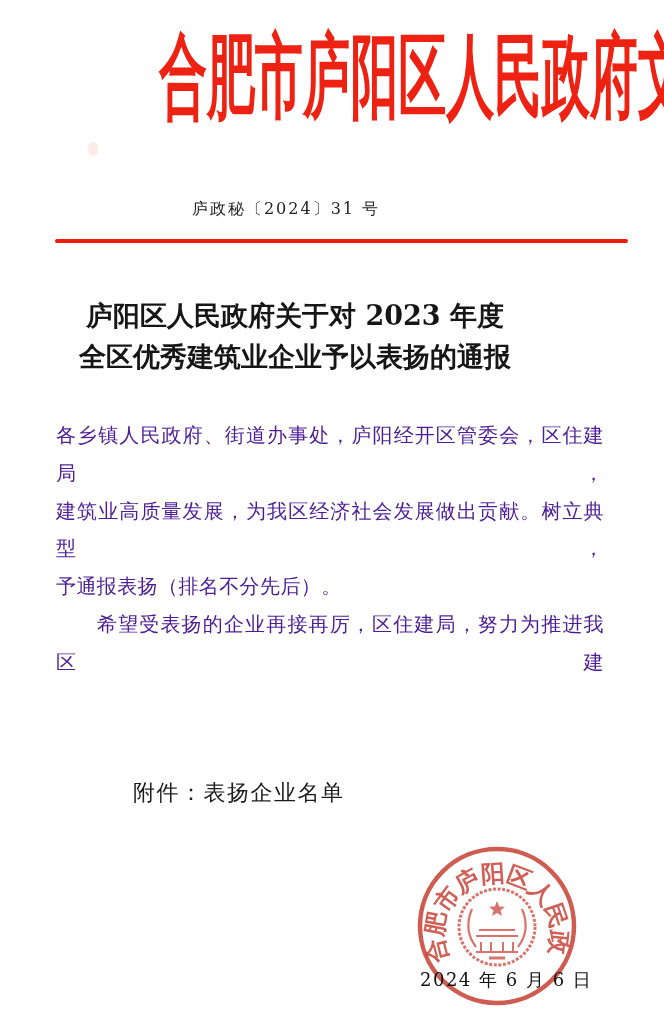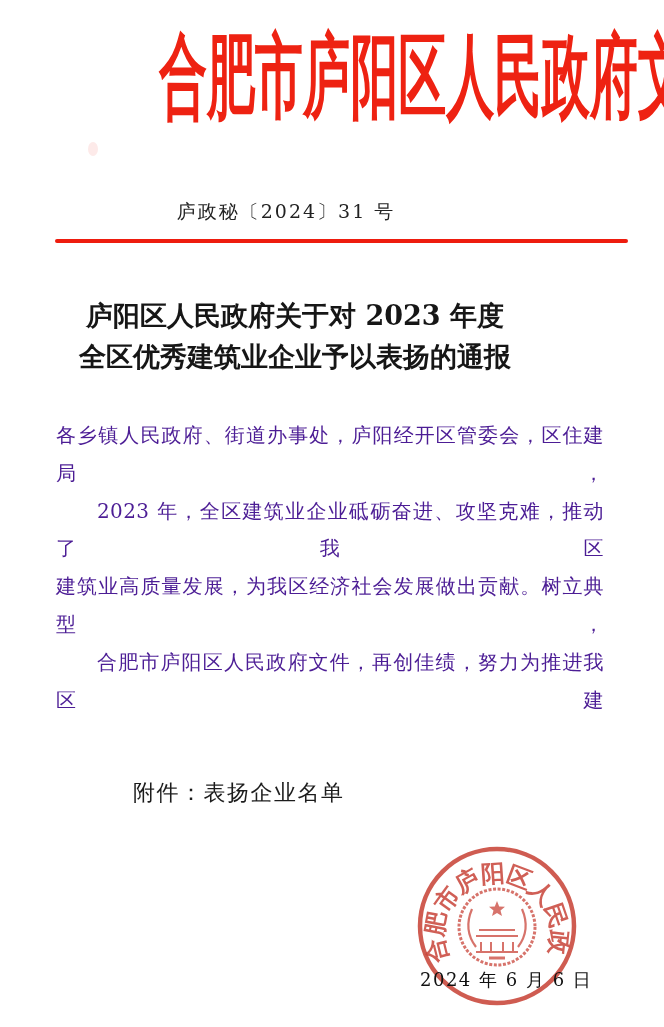--- a/index.html
+++ b/index.html
@@ -12,21 +12,21 @@
   .hdr {
     position:absolute; top:22px; left:0; width:664px;
     text-align:center; white-space:nowrap;
     font-size:92px; line-height:108px; font-weight:700;
     color:#ee2212;
     transform:scaleX(0.52); transform-origin:50% 50%;
   }
   
   .docnum {
     position:absolute; top:199px; left:0; width:572px;
-    text-align:center; font-size:19px; letter-spacing:2px; color:#222;
+    text-align:center; font-size:16px; letter-spacing:2px; color:#222;
   }
   
   .rule {
     position:absolute; top:239px; left:55px; width:573px; height:4px;
     background:#ee1c0e; border-radius:2px;
   }
   
   .title {
     position:absolute; top:295px; left:0; width:590px;
     text-align:center; font-weight:700; font-size:27px; line-height:41px;
@@ -76,23 +76,23 @@
 
   <div class="rule"></div>
 
   <div class="title">
     <div>庐阳区人民政府关于对 2023 年度</div>
     <div>全区优秀建筑业企业予以表扬的通报</div>
   </div>
 
   <div class="bodytxt">
     <div class="jl">各乡镇人民政府、街道办事处，庐阳经开区管委会，区住建局，</div>
-    <div class="jl ind">2023 年，全区建筑业企业砥砺奋进、攻坚克难，推动了我区</div>
     <div class="jl">建筑业高质量发展，为我区经济社会发展做出贡献。树立典型，</div>
-    <div class="jl ind">合肥市庐阳区人民政府文件，再创佳绩，努力为推进我区建</div>
+    <div>予通报表扬（排名不分先后）。</div>
+    <div class="jl ind">希望受表扬的企业再接再厉，区住建局，努力为推进我区建</div>
   </div>
 
   <div class="attach">附件：表扬企业名单</div>
 
   <svg class="seal" viewBox="0 0 182 182" xmlns="http://www.w3.org/2000/svg">
 
     <circle cx="91" cy="91" r="77" fill="none" stroke="#c43529" stroke-width="4.5" opacity="0.88"></circle>
 
     <defs>
       <path id="sealArc" d="M 42.7 124.8 A 54 54 0 1 1 139.3 124.8" fill="none"></path>

